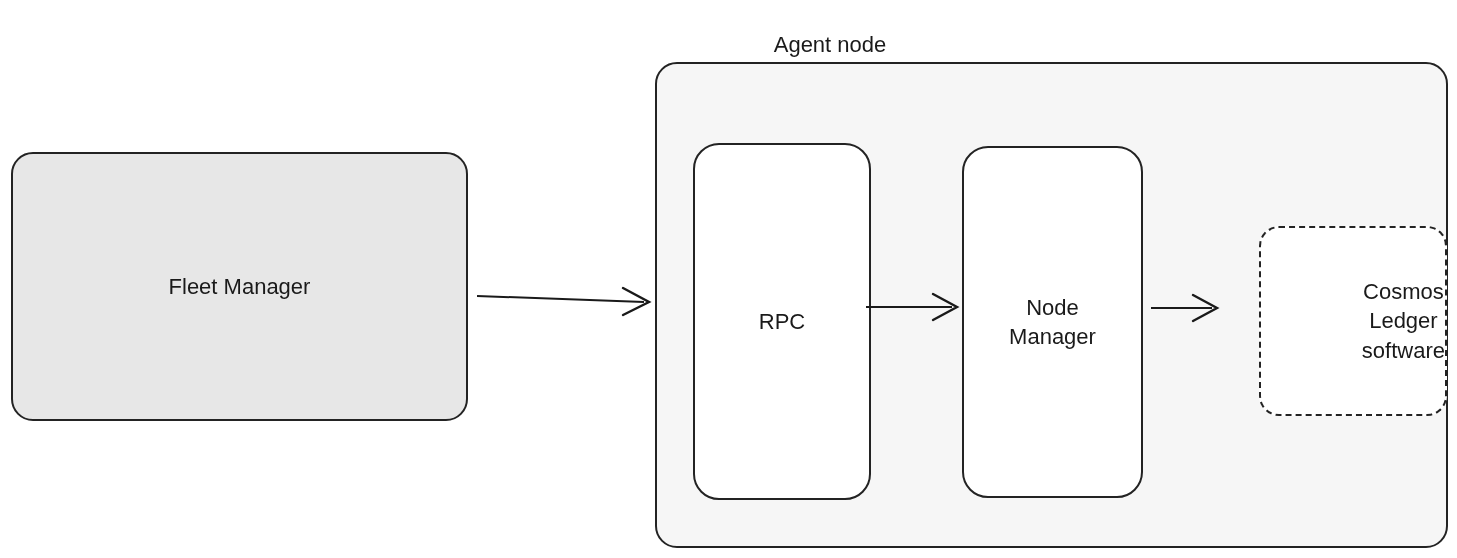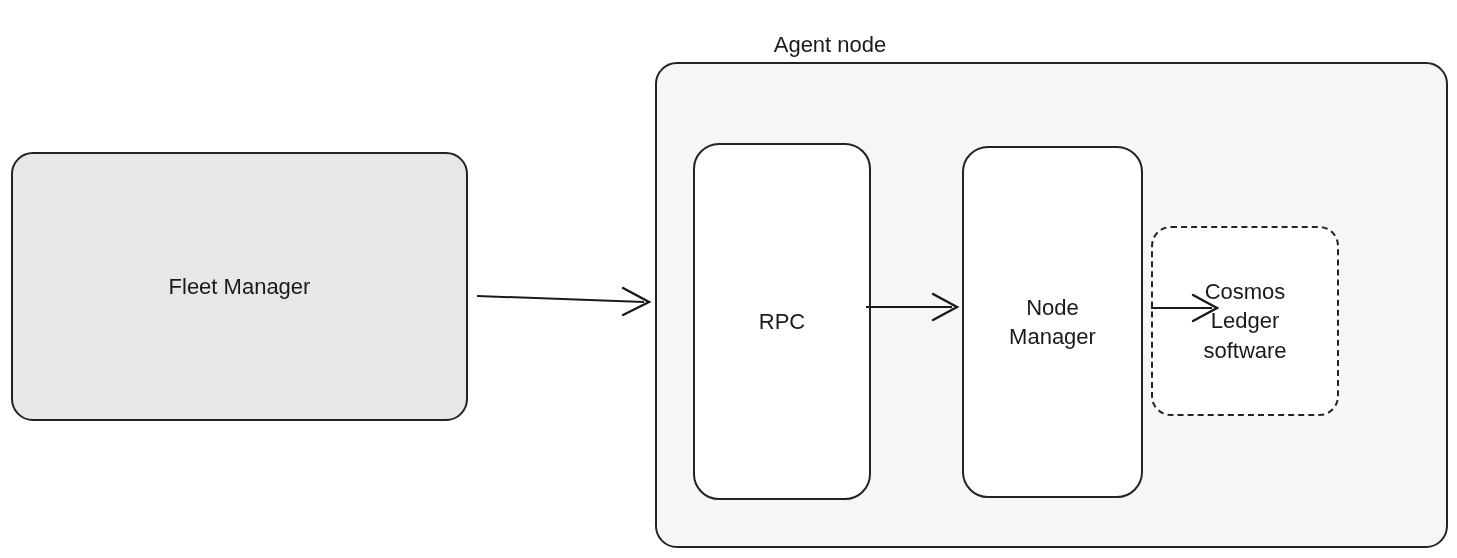--- a/index.html
+++ b/index.html
@@ -83,28 +83,29 @@
     width: 181px;
     height: 352px;
     background: #ffffff;
     border: 2px solid #232323;
     border-radius: 26px;
     font-size: 22px;
   }
 
   
   #cosmos-ledger-node {
-    left: 1151px;
+    left: 1259px;
     top: 226px;
     width: 188px;
     height: 190px;
     background: #ffffff;
     border: 2.5px dashed #232323;
     border-radius: 20px;
     font-size: 22px;
+    justify-content: flex-end;
   }
 
   
   #edges {
     position: absolute;
     left: 0;
     top: 0;
     width: 1457px;
     height: 558px;
     pointer-events: none;

